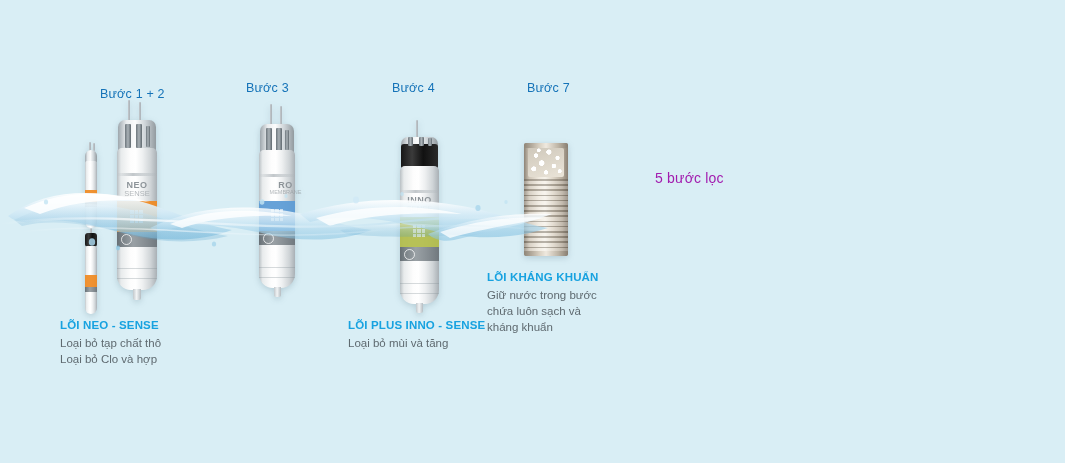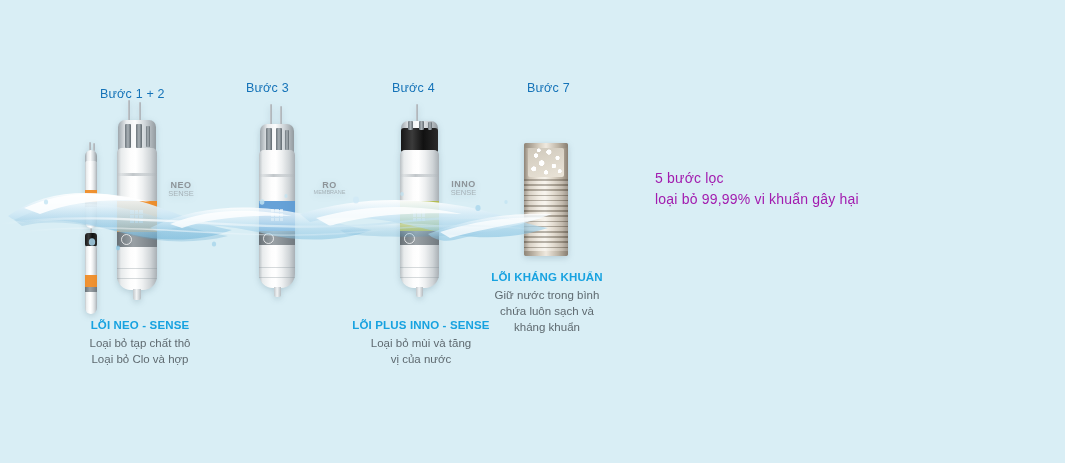--- a/index.html
+++ b/index.html
@@ -104,21 +104,20 @@
   
   .wordmark{
     position:absolute;
     color:#8d9499;
     font-weight:bold;
     letter-spacing:.5px;
     text-align:center;
     line-height:1;
     white-space:nowrap;
     user-select:none;
-    padding-left:44px;
   }
   .wordmark small{
     display:block;
     font-weight:normal;
     letter-spacing:0;
     opacity:.65;
   }
   .top-strip{
     position:absolute;
     background:linear-gradient(90deg,rgba(120,132,140,.0),rgba(120,132,140,.45) 40%,rgba(120,132,140,.0));
@@ -165,21 +164,20 @@
   }
   .abcore .rim{
     position:absolute;left:0;right:0;
     background:linear-gradient(90deg,#8f8577,#d8d0c2 35%,#efe9df 50%,#bdb4a5 78%,#877d70);
     border-radius:2px;
   }
 
   
   .caption{
     position:absolute;
-    text-align:center;
     line-height:1.38;
   }
   .caption .cap-title{
     color:#17a2e0;
     font-size:11.5px;
     font-weight:bold;
     letter-spacing:.15px;
     white-space:nowrap;
     margin-bottom:2px;
   }
@@ -283,21 +281,21 @@
         <i></i>
         <i></i>
     </div>
     <div class="band-dark" style="left:7px;top:127px;width:36px;height:14px;"></div>
     <div class="logo-dot" style="left:11px;top:129px;width:9px;height:9px;"></div>
     <div class="seam" style="left:7px;top:163px;width:36px;height:1px;"></div>
     <div class="seam" style="left:7px;top:173px;width:36px;height:1px;"></div>
     <div class="nozzle" style="left:22px;top:183px;width:7px;height:10px;"></div>
   </div>
 
-  <div class="cartridge" style="left:392px;top:104px;width:56px;height:192px;">
+  <div class="cartridge" style="left:392px;top:120px;width:56px;height:192px;">
     <div class="pin" style="left:24px;top:0;width:2px;height:19px;"></div>
     <div class="collar" style="left:9px;top:17px;width:37px;height:12px;"></div>
     <div class="collar-black" style="left:9px;top:24px;width:37px;height:25px;"></div>
     <div class="collar-slot" style="left:16px;top:17px;width:5px;height:9px;"></div>
     <div class="collar-slot" style="left:27px;top:17px;width:5px;height:9px;"></div>
     <div class="collar-slot" style="left:36px;top:18px;width:4px;height:8px;"></div>
     <div class="body-tube round-bottom" style="left:8px;top:46px;width:39px;height:138px;"></div>
     <div class="top-strip" style="left:8px;top:70px;width:39px;height:3px;"></div>
     <div class="wordmark" style="left:8px;top:76px;width:39px;font-size:9px;">
       <span>INNO</span>
@@ -388,28 +386,26 @@
   <div class="caption" style="left:60px;top:318px;width:160px;">
     <div class="cap-title">LÕI NEO - SENSE</div>
     <div class="cap-line">Loại bỏ tạp chất thô</div>
     <div class="cap-line">Loại bỏ Clo và hợp</div>
   </div>
 
 
   <div class="caption" style="left:348px;top:318px;width:146px;">
     <div class="cap-title">LÕI PLUS INNO - SENSE</div>
     <div class="cap-line">Loại bỏ mùi và tăng</div>
-    <div class="cap-line">vị của nước</div>
   </div>
 
   <div class="caption" style="left:487px;top:270px;width:120px;">
     <div class="cap-title">LÕI KHÁNG KHUẨN</div>
-    <div class="cap-line">Giữ nước trong bình</div>
+    <div class="cap-line">Giữ nước trong bước</div>
     <div class="cap-line">chứa luôn sạch và</div>
     <div class="cap-line">kháng khuẩn</div>
   </div>
 
   <div class="headline" style="left:655px;top:168px;">
     <div>5 bước lọc</div>
-    <div>loại bỏ 99,99% vi khuẩn gây hại</div>
   </div>
 
 </div>
 
 </body></html>

